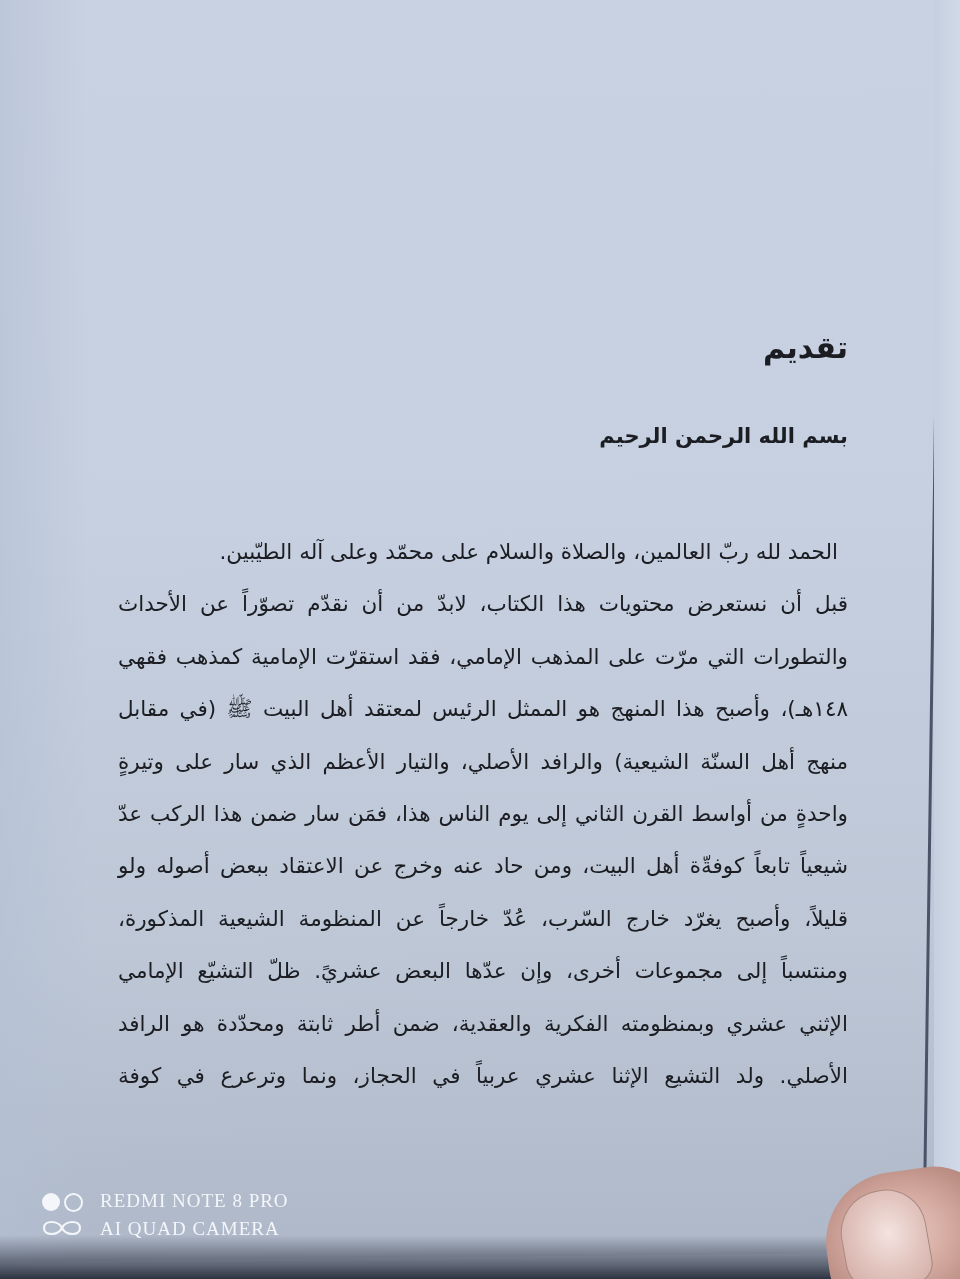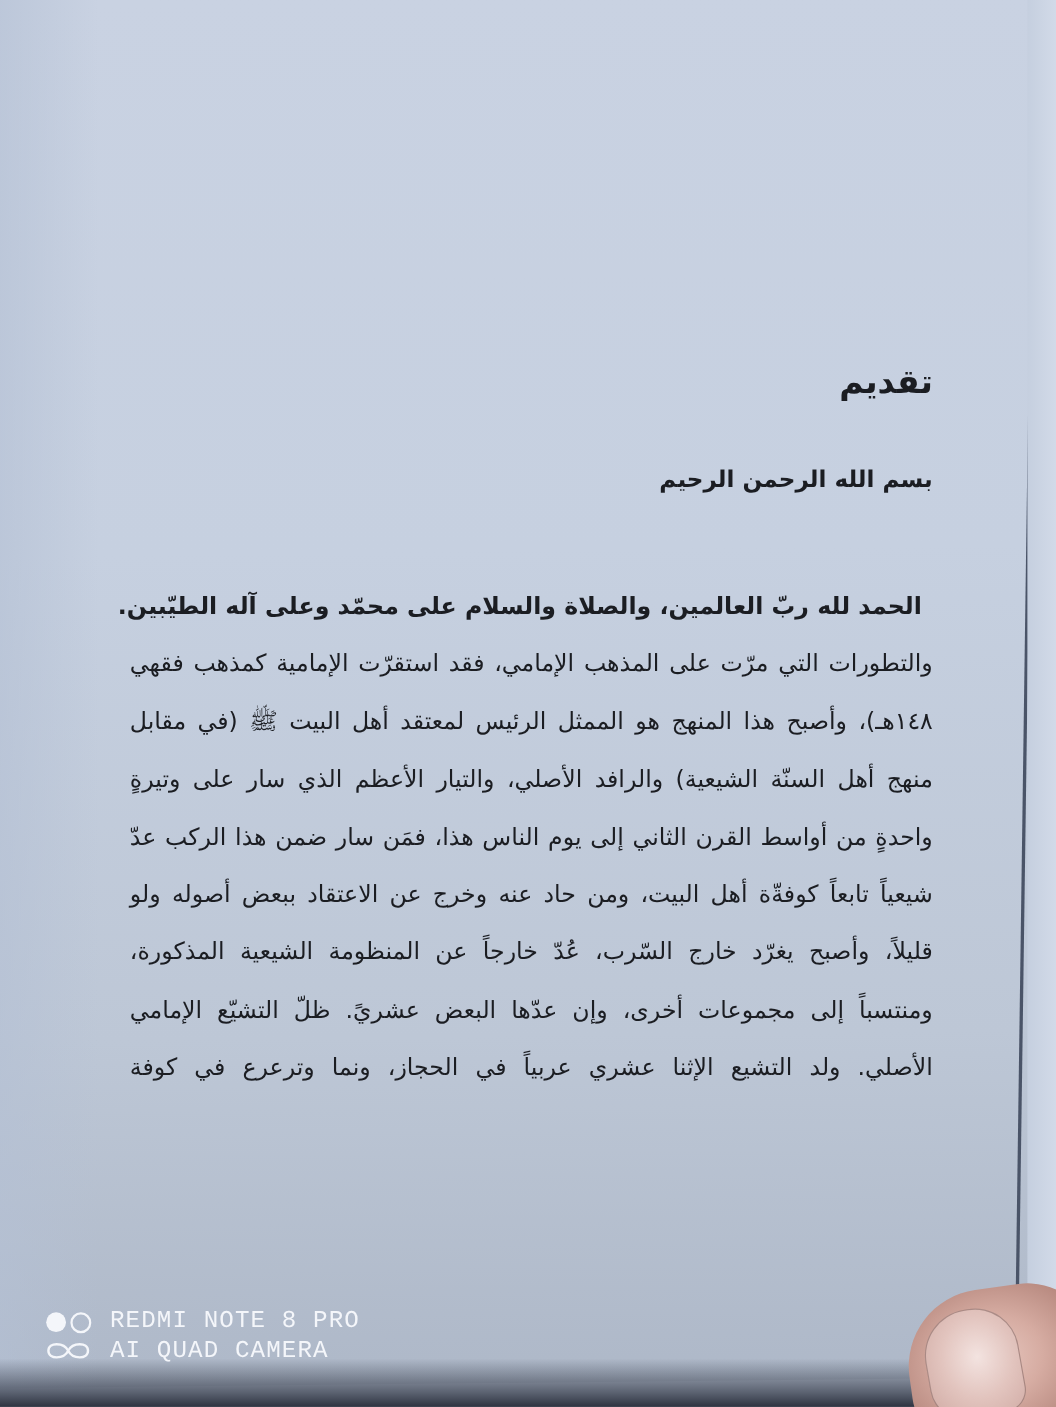--- a/index.html
+++ b/index.html
@@ -96,21 +96,21 @@
       line-height: 44px;
       white-space: nowrap;
       text-align: justify;
       text-align-last: justify;
       overflow: visible;
     }
     .line.first {
       text-align: left;
       text-align-last: right;
       padding-right: 10px;
-      font-weight: bold;
+      font-weight: normal;
     }
     .line.last {
       text-align: justify;
     }
     .watermark {
       position: absolute;
       left: 40px;
       top: 1187px;
       display: flex;
       align-items: center;
@@ -138,22 +138,22 @@
       border-radius: 50%;
       border: 2px solid #f4f6fa;
       margin: 1.5px;
     }
     .infinity {
       grid-column: 1 / span 2;
       width: 44px;
       height: 22px;
     }
     .wm-text {
-      font-family: Liberation Mono, monospace;
-      font-size: 22px;
+      font-family: Liberation Serif, serif;
+      font-size: 19px;
       letter-spacing: 1px;
       line-height: 28px;
       font-weight: normal;
     }
     .thumb {
       position: absolute;
       left: 826px;
       top: 1170px;
       width: 170px;
       height: 140px;
@@ -180,27 +180,29 @@
 <div class="page-gutter"></div>
 <div class="spine-edge"></div>
 <div class="next-page"></div>
 
 <div class="content">
   <div class="chapter-title">تقديم</div>
   <div class="basmala">بسم الله الرحمن الرحيم</div>
 
   <div class="body-text">
     <div class="line first">الحمد لله ربّ العالمين، والصلاة والسلام على محمّد وعلى آله الطيّبين.</div>
+    <div class="line">قبل أن نستعرض محتويات هذا الكتاب، لابدّ من أن نقدّم تصوّراً عن الأحداث</div>
     <div class="line">والتطورات التي مرّت على المذهب الإمامي، فقد استقرّت الإمامية كمذهب فقهي</div>
     <div class="line">١٤٨هـ)، وأصبح هذا المنهج هو الممثل الرئيس لمعتقد أهل البيت ﷺ (في مقابل</div>
     <div class="line">منهج أهل السنّة الشيعية) والرافد الأصلي، والتيار الأعظم الذي سار على وتيرةٍ</div>
     <div class="line">واحدةٍ من أواسط القرن الثاني إلى يوم الناس هذا، فمَن سار ضمن هذا الركب عدّ</div>
     <div class="line">شيعياً تابعاً كوفةّة أهل البيت، ومن حاد عنه وخرج عن الاعتقاد ببعض أصوله ولو</div>
     <div class="line">قليلاً، وأصبح يغرّد خارج السّرب، عُدّ خارجاً عن المنظومة الشيعية المذكورة،</div>
     <div class="line">ومنتسباً إلى مجموعات أخرى، وإن عدّها البعض عشريً. ظلّ التشيّع الإمامي</div>
+    <div class="line">الإثني عشري وبمنظومته الفكرية والعقدية، ضمن أطر ثابتة ومحدّدة هو الرافد</div>
     <div class="line last">الأصلي. ولد التشيع الإثنا عشري عربياً في الحجاز، ونما وترعرع في كوفة</div>
   </div>
 </div>
 
 <div class="bottom-shadow"></div>
 
 <div class="thumb"></div>
 <div class="thumb-nail"></div>
 
 <div class="watermark">

